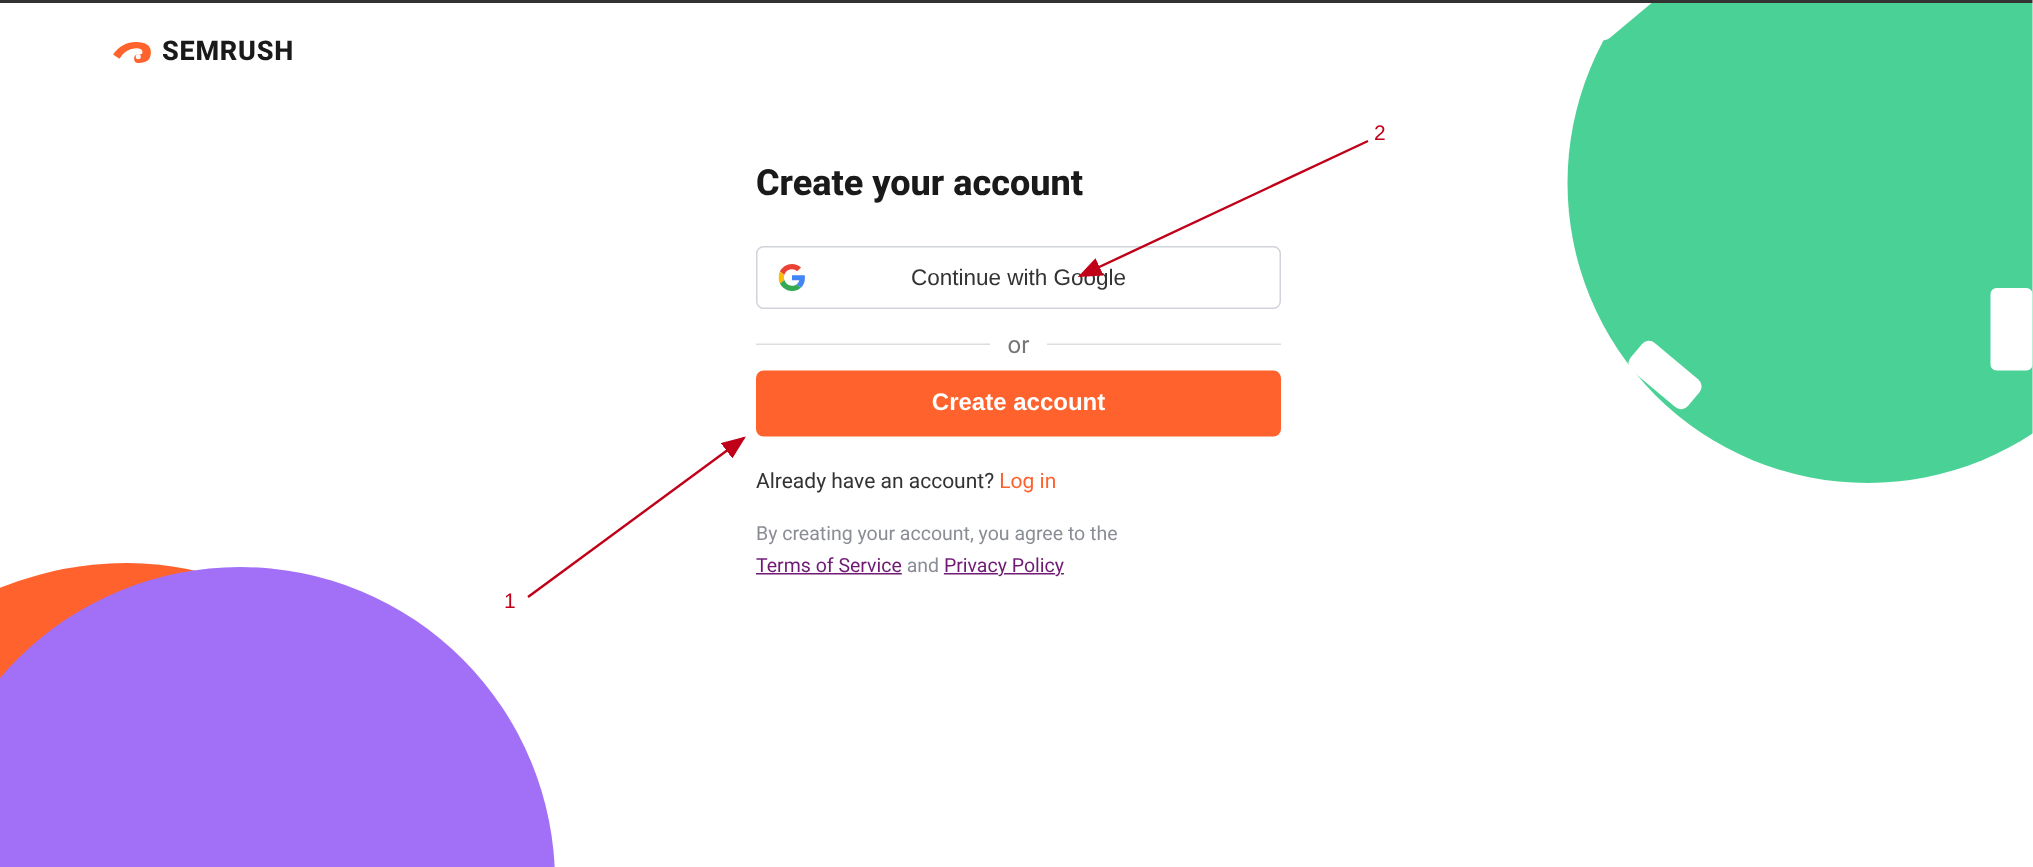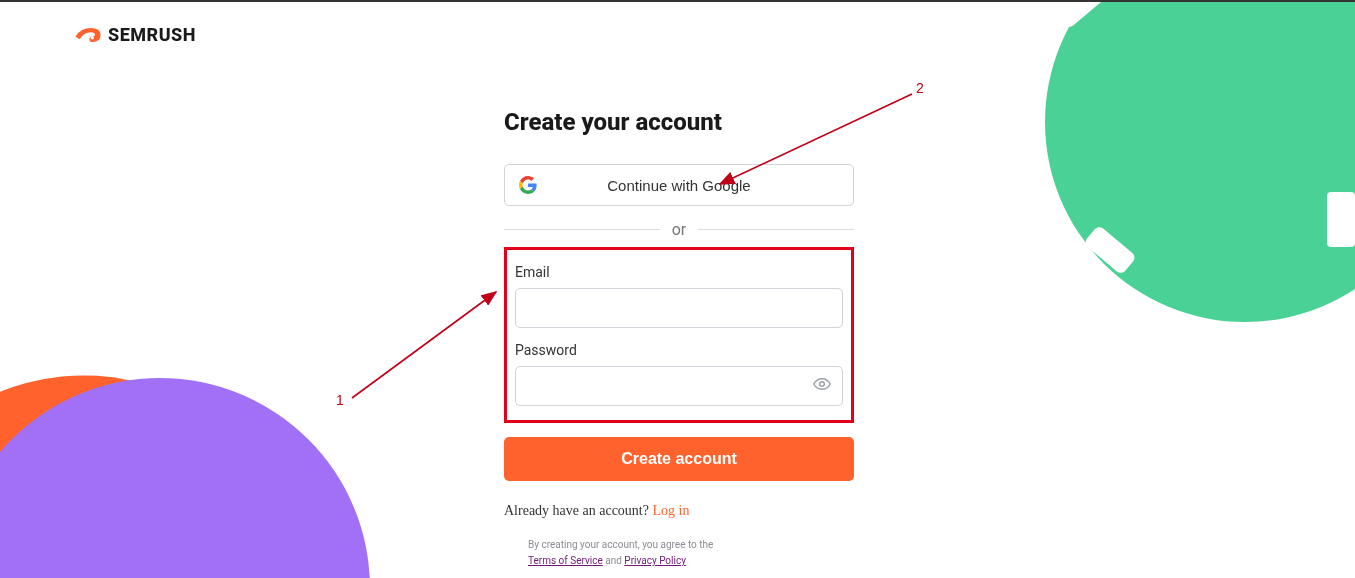--- a/index.html
+++ b/index.html
@@ -196,32 +196,30 @@
     font-size: 16px;
     font-weight: 600;
     border-radius: 5px;
     cursor: pointer;
     margin-bottom: 22px;
   }
   .already {
     font-size: 14px;
     color: #333;
     margin-bottom: 18px;
-    font-family: Liberation Serif, serif;
   }
   .login-link {
     color: #ff622d;
     text-decoration: none;
     cursor: pointer;
   }
   .terms {
-    font-size: 10px;
+    font-size: 13px;
     color: #8a8d94;
     line-height: 1.6;
-    margin-left: 24px;
   }
   .terms a {
     color: #701a75;
     text-decoration: underline;
     cursor: pointer;
   }
 
   
   .annotation-svg {
     position: absolute;
@@ -266,38 +264,20 @@
       <path fill="#FBBC05" d="M10.54 28.58A14.5 14.5 0 0 1 9.5 24c0-1.6.28-3.14.78-4.58l-7.98-6.2A24 24 0 0 0 0 24c0 3.86.92 7.5 2.56 10.78l7.98-6.2z"></path>
       <path fill="#34A853" d="M24 48c6.3 0 11.9-2.1 15.88-5.74l-7.72-6c-2.14 1.44-4.9 2.3-8.16 2.3-6.3 0-11.6-3.7-13.46-9.98l-7.98 6.2C6.5 42.6 14.62 48 24 48z"></path>
     </svg>
     <span>Continue with Google</span>
   </button>
 
   <div class="divider">
     <span>or</span>
   </div>
 
-  <div class="form-box">
-    <div class="field-block">
-      <label class="field-label">Email</label>
-      <input class="text-input" type="text" value="" style="">
-    </div>
-    <div class="field-block">
-      <label class="field-label">Password</label>
-      <div class="password-wrap">
-        <input class="text-input" type="password" value="" style="">
-        <span class="eye-icon">
-          <svg width="18" height="18" viewBox="0 0 24 24" fill="none" stroke="#9aa0a8" stroke-width="2">
-            <path d="M1 12s4-7 11-7 11 7 11 7-4 7-11 7S1 12 1 12z"></path>
-            <circle cx="12" cy="12" r="3"></circle>
-          </svg>
-        </span>
-      </div>
-    </div>
-  </div>
 
   <button class="create-btn">Create account</button>
 
   <p class="already">
     <span>Already have an account? </span><a class="login-link">Log in</a>
   </p>
 
   <p class="terms">
     <span>By creating your account, you agree to the </span><br>
     <a>Terms of Service</a><span> and </span><a>Privacy Policy</a>

